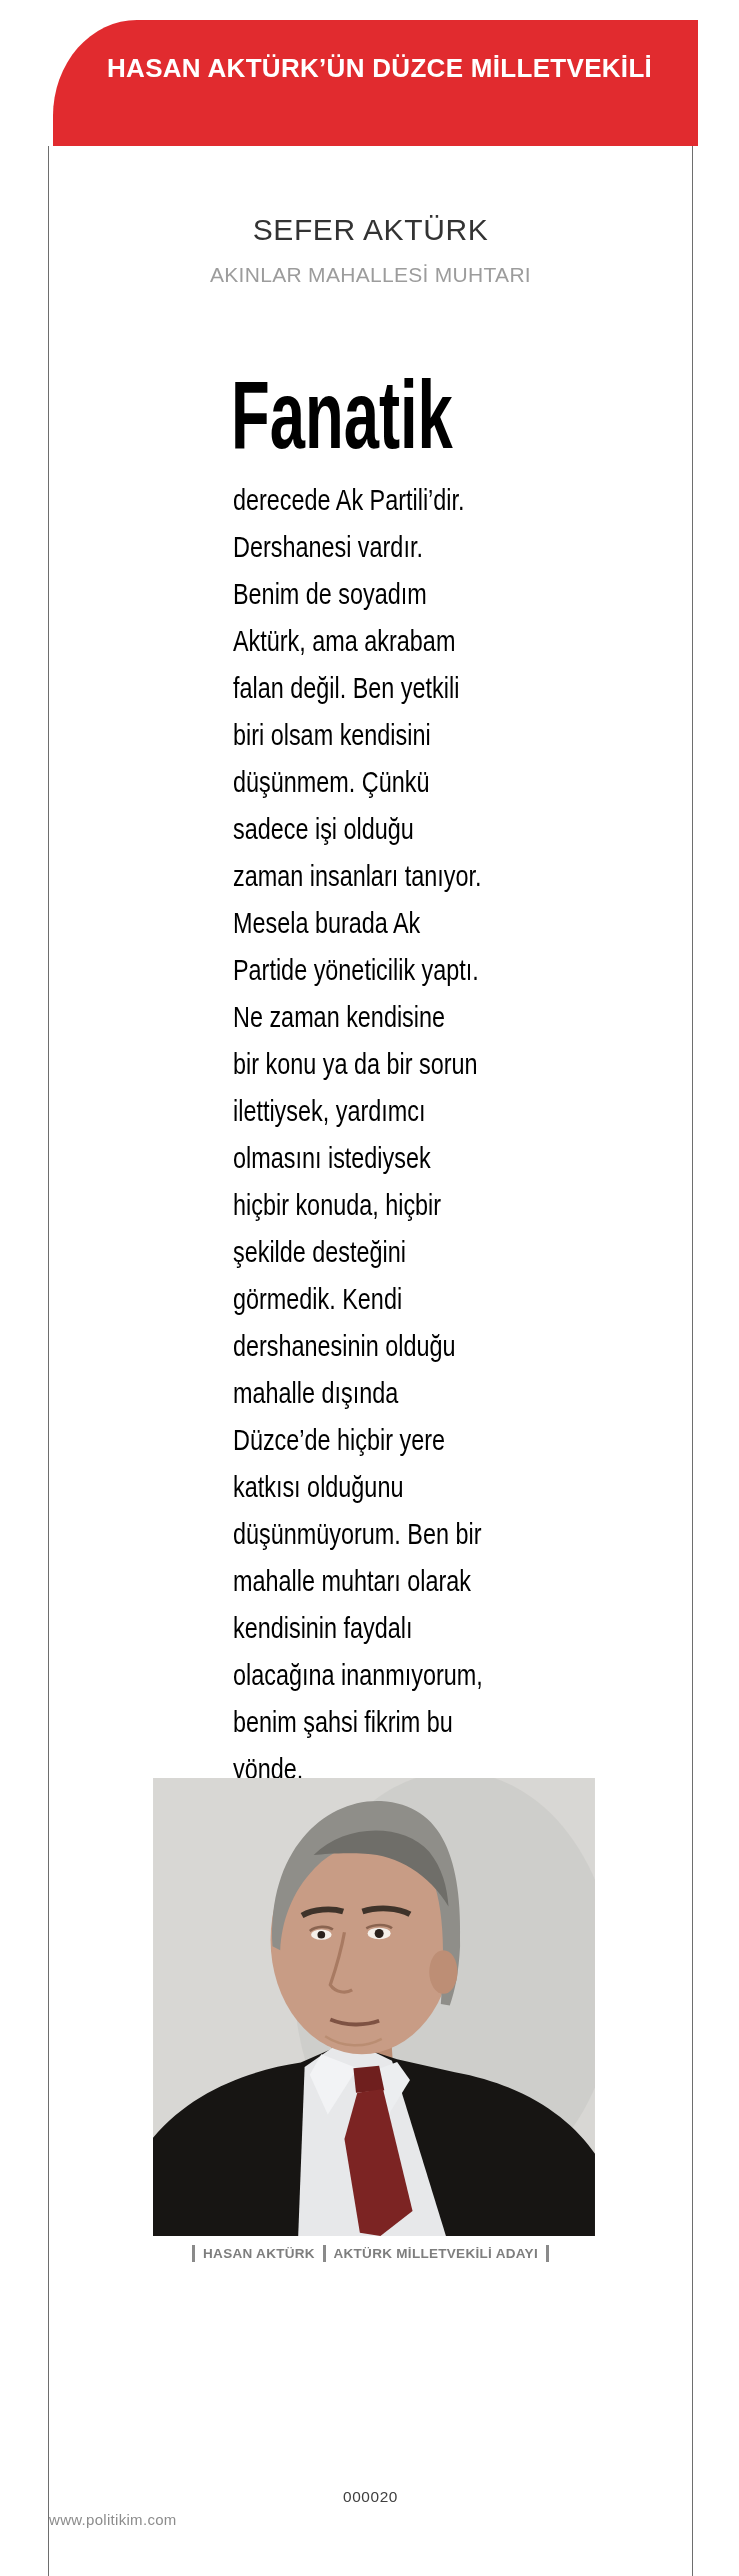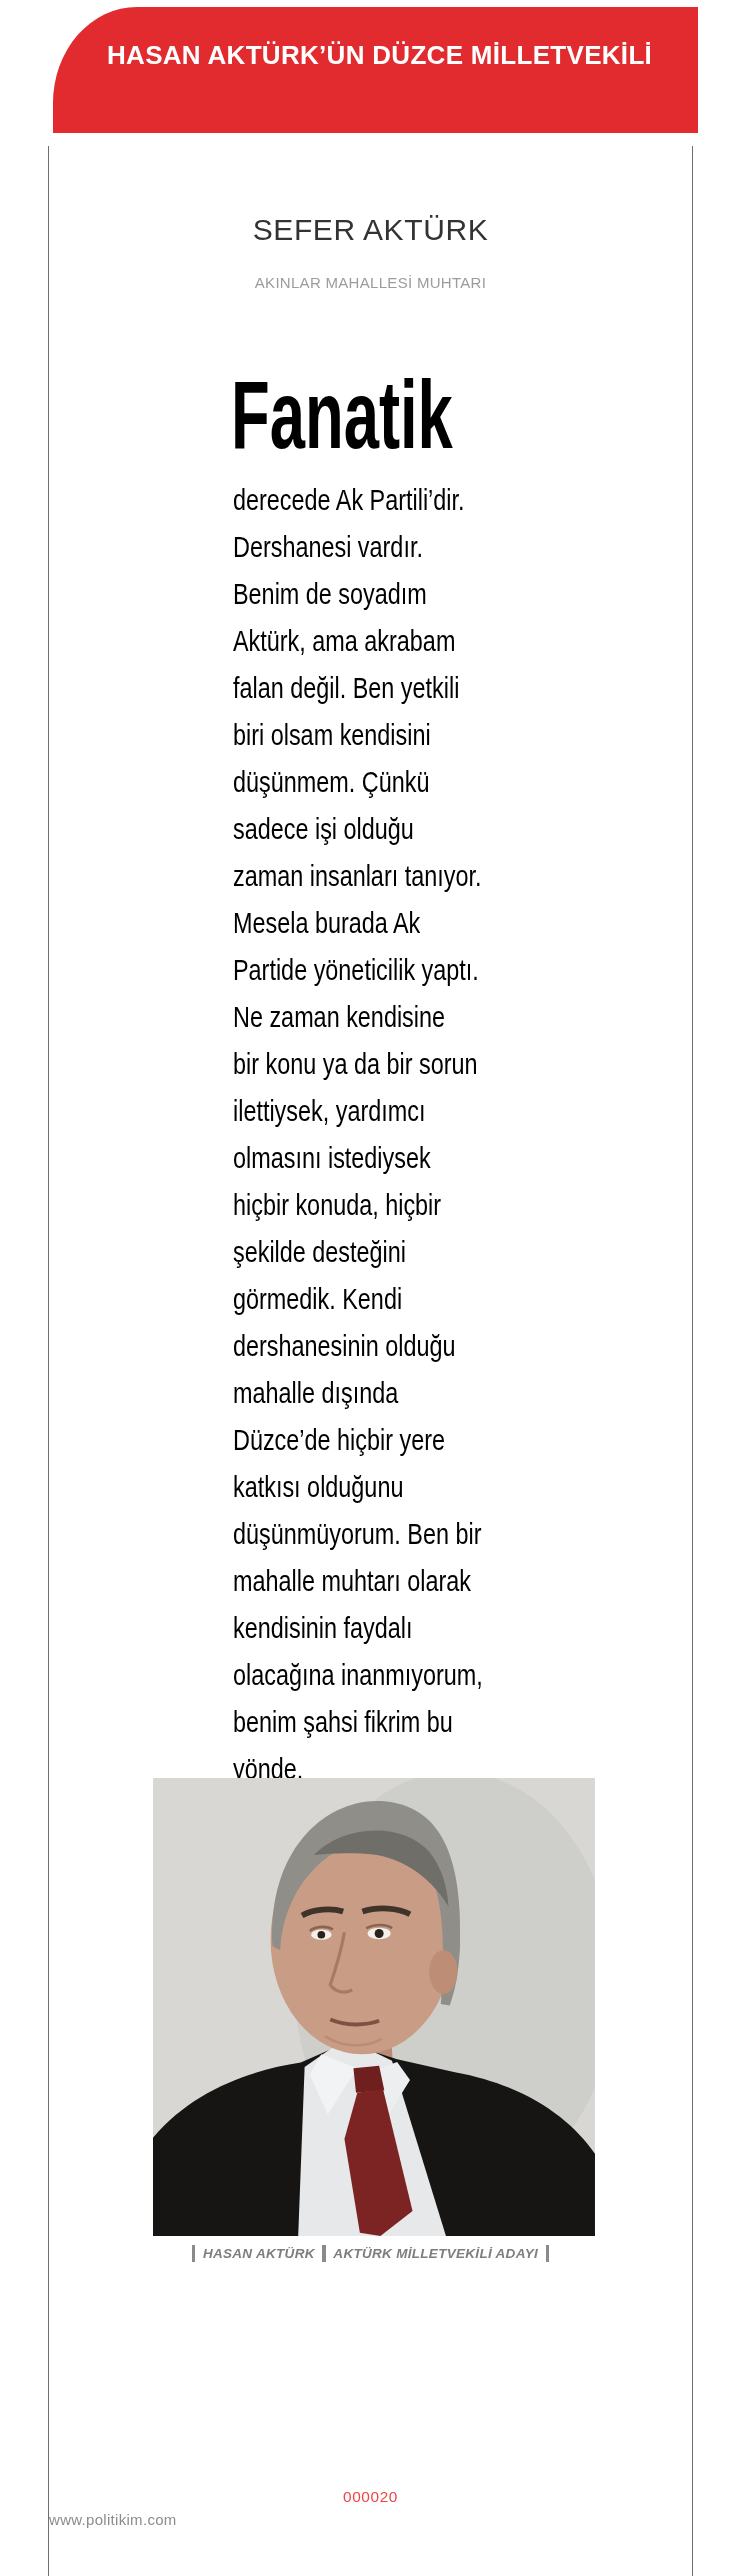--- a/index.html
+++ b/index.html
@@ -5,21 +5,21 @@
   html,body{margin:0;padding:0;background:#ffffff;}
   .page{
     position:relative;
     width:739px;height:2576px;
     background:#ffffff;
     font-family:"Liberation Sans","DejaVu Sans",sans-serif;
     overflow:hidden;
   }
   
   .banner{
-    position:absolute;left:53px;top:7px;
+    position:absolute;left:53px;top:20px;
     width:645px;height:126px;
     background:#e12b2f;
     border-top-left-radius:84px 96px;
     box-sizing:border-box;
     padding:33px 19px 0 54px;
   }
   .banner-line{
     color:#ffffff;
     font-weight:700;
     font-size:26px;
@@ -38,24 +38,23 @@
   .interviewee-name{
     position:absolute;left:0;top:68px;width:100%;
     text-align:center;
     font-size:30px;font-weight:200;
     color:#333333;letter-spacing:0.6px;
     line-height:32px;
   }
   .interviewee-role{
     position:absolute;left:0;top:121px;width:100%;
     text-align:center;
-    font-size:15px;font-weight:400;
+    font-size:21px;font-weight:400;
     color:#9c9c9c;letter-spacing:0.3px;
     line-height:16.7px;
-    margin-top:8px;
   }
   .lead-word{
     position:absolute;left:182px;top:221px;
     font-size:96px;font-weight:700;
     color:#000000;line-height:96px;
     transform:scaleX(0.66);
     transform-origin:left top;
     white-space:nowrap;
   }
   .article-body{
@@ -72,34 +71,33 @@
     position:absolute;left:104px;top:1632px;
     width:442px;height:458px;
     overflow:hidden;
   }
   .photo svg{display:block;}
   
   .caption{
     position:absolute;left:0;top:2099px;width:100%;
     display:flex;align-items:center;justify-content:center;
     gap:7.7px;
-    font-style:italic;
   }
   .caption-bar{
     width:3.2px;height:17.4px;background:#8a8a8a;display:inline-block;
   }
   .caption-text{
     font-size:13.5px;font-weight:700;color:#7e7e7e;
     letter-spacing:0.3px;white-space:nowrap;
   }
   
   .footer-code{
     position:absolute;left:0;top:2342px;width:100%;
     text-align:center;
-    font-size:15.4px;color:#ef4444;letter-spacing:0.6px;
+    font-size:15.4px;color:#404040;letter-spacing:0.6px;
   }
   .footer-site{
     position:absolute;left:0;top:2365px;width:100%;
     font-size:15px;color:#8c8c8c;letter-spacing:0.3px;
   }
 </style>
 </head>
 <body>
 
 <div class="page">

